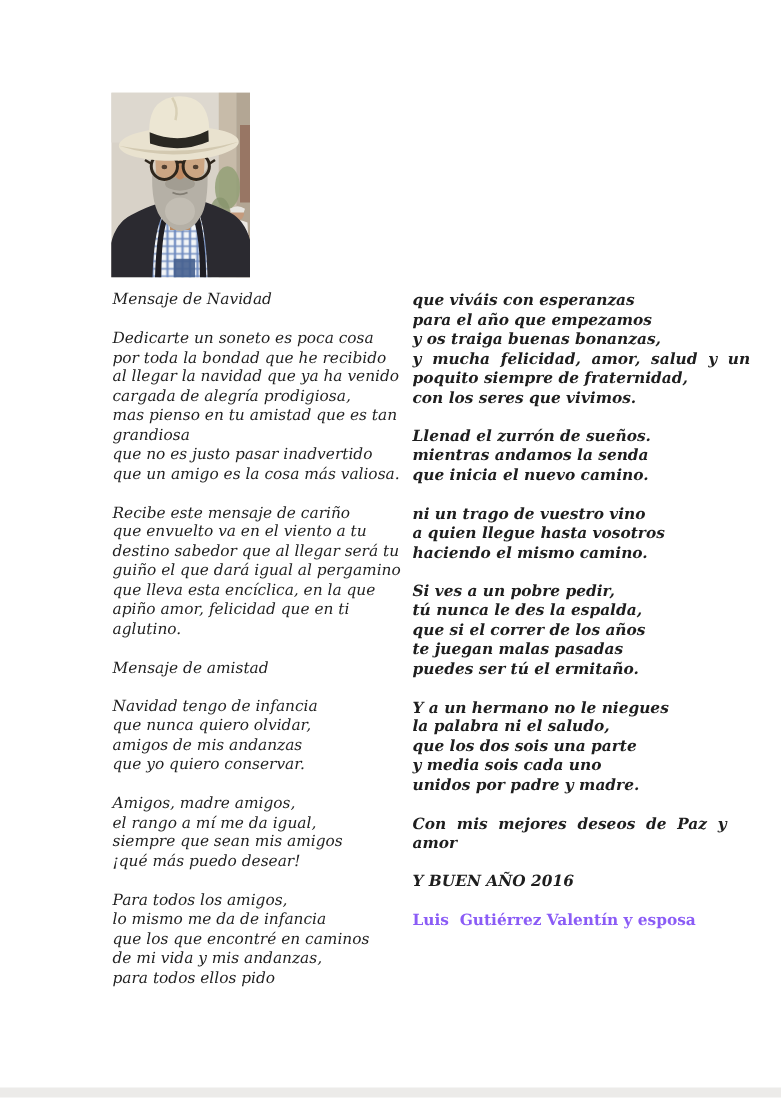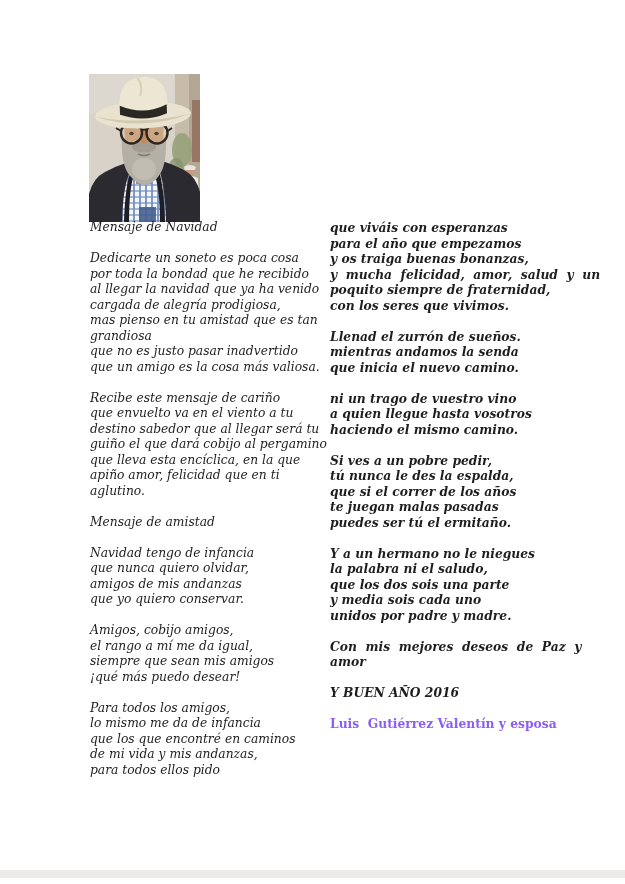--- a/index.html
+++ b/index.html
@@ -19,21 +19,21 @@
     position: absolute;
     left: 89px;
     top: 74px;
     width: 111px;
     height: 148px;
   }
   .photo svg { display: block; width: 100%; height: 100%; }
 
   .col {
     position: absolute;
-    top: 220px;
+    top: 232px;
   }
   .col-left  { left: 90px;  width: 240px; }
   .col-right { left: 330px; width: 293px; font-weight: bold; }
 
   .stanza { margin-bottom: 15.5px; }
 
   .poem-line {
     font-family: "DejaVu Serif", "Liberation Serif", serif;
     font-style: italic;
     font-size: 12.3px;
@@ -139,36 +139,36 @@
           <div class="poem-line">cargada de alegría prodigiosa,</div>
           <div class="poem-line">mas pienso en tu amistad que es tan</div>
           <div class="poem-line">grandiosa</div>
           <div class="poem-line">que no es justo pasar inadvertido</div>
           <div class="poem-line">que un amigo es la cosa más valiosa.</div>
         </div>
         <div class="stanza">
           <div class="poem-line">Recibe este mensaje de cariño</div>
           <div class="poem-line">que envuelto va en el viento a tu</div>
           <div class="poem-line">destino sabedor que al llegar será tu</div>
-          <div class="poem-line">guiño el que dará cobijo al pergamino</div>
+          <div class="poem-line">guiño el que dará igual al pergamino</div>
           <div class="poem-line">que lleva esta encíclica, en la que</div>
           <div class="poem-line">apiño amor, felicidad que en ti</div>
           <div class="poem-line">aglutino.</div>
         </div>
         <div class="stanza">
           <div class="poem-line">Mensaje de amistad</div>
         </div>
         <div class="stanza">
           <div class="poem-line">Navidad tengo de infancia</div>
           <div class="poem-line">que nunca quiero olvidar,</div>
           <div class="poem-line">amigos de mis andanzas</div>
           <div class="poem-line">que yo quiero conservar.</div>
         </div>
         <div class="stanza">
-          <div class="poem-line">Amigos, cobijo amigos,</div>
+          <div class="poem-line">Amigos, madre amigos,</div>
           <div class="poem-line">el rango a mí me da igual,</div>
           <div class="poem-line">siempre que sean mis amigos</div>
           <div class="poem-line">¡qué más puedo desear!</div>
         </div>
         <div class="stanza">
           <div class="poem-line">Para todos los amigos,</div>
           <div class="poem-line">lo mismo me da de infancia</div>
           <div class="poem-line">que los que encontré en caminos</div>
           <div class="poem-line">de mi vida y mis andanzas,</div>
           <div class="poem-line">para todos ellos pido</div>

